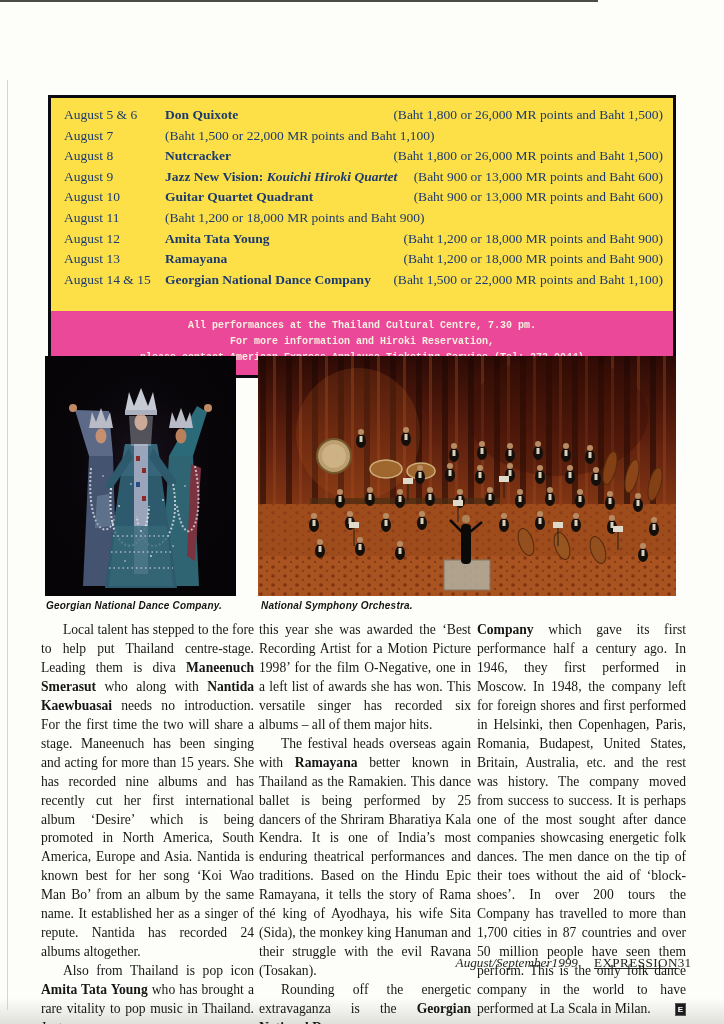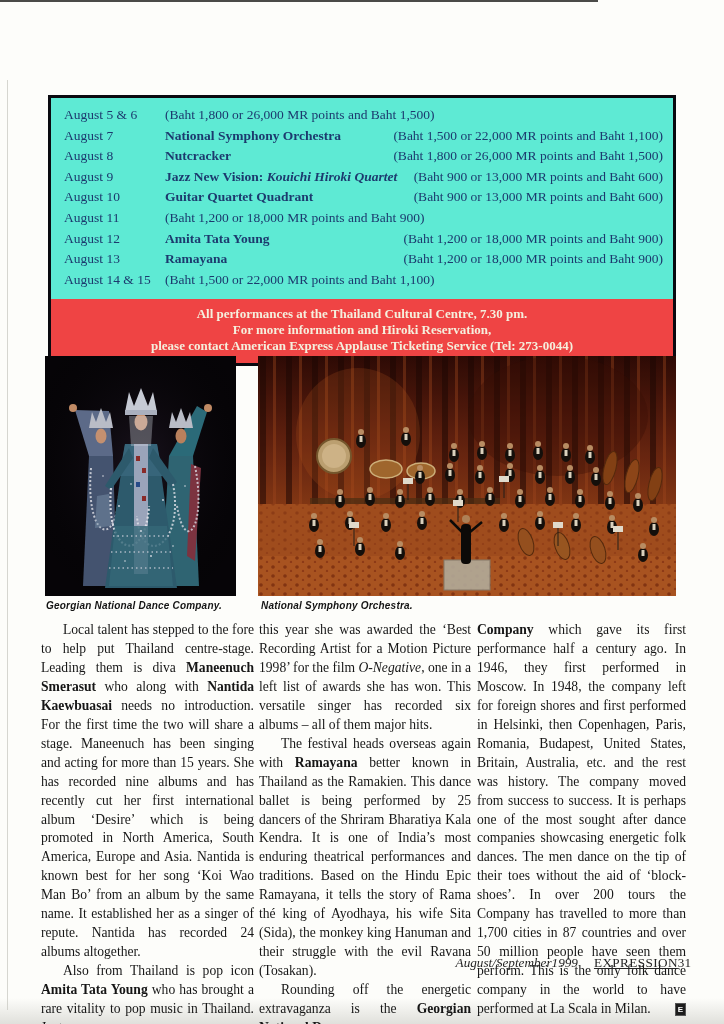--- a/index.html
+++ b/index.html
@@ -9,28 +9,28 @@
     font-family:"Liberation Serif", serif;
   }
   
   .scan-top{position:absolute;left:0;top:0;width:598px;height:2px;background:#4b4b48;}
   .scan-left{position:absolute;left:7px;top:80px;width:1px;height:930px;background:#d6d6d0;}
   .scan-bottom{position:absolute;left:0;bottom:0;width:724px;height:26px;
     background:linear-gradient(to bottom, rgba(216,216,210,0), rgba(200,200,194,.55));}
 
   
   .event-box{position:absolute;left:48px;top:95px;width:628px;border:3px solid #0a0a10;box-sizing:border-box;}
-  .sched{background:#5eead4;padding:7px 10px 9px 13px;}
+  .sched{background:#fde047;padding:7px 10px 21px 13px;}
   .sched-row{display:flex;align-items:baseline;line-height:20.6px;color:#1c3a6e;font-size:13.5px;}
   .sched-date{width:101px;flex:none;}
   .sched-event{flex:1;font-weight:bold;padding-right:6px;}
   .sched-event .it{font-style:italic;}
   .sched-price{white-space:nowrap;text-align:center;}
-  .notice{background:#ef4444;color:#f5efdd;text-align:center;font-weight:bold;
-    font-size:13px;line-height:15.6px;padding:7px 8px 10px;}
+  .notice{background:#ec4899;color:#f5efdd;text-align:center;font-weight:bold;
+    font-size:10px;line-height:15.6px;padding:7px 8px 10px;font-family:Liberation Mono, monospace;}
 
   
   .photo{position:absolute;top:356px;}
   .photo svg{display:block;}
   .photo-left{left:45px;}
   .photo-right{left:258px;}
   .caption{position:absolute;top:600px;font-family:"Liberation Sans",sans-serif;
     font-weight:bold;font-style:italic;font-size:10px;color:#141414;letter-spacing:.2px;}
   .caption-left{left:46px;}
   .caption-right{left:261px;}
@@ -56,25 +56,25 @@
 <body>
 
 <div class="scan-top"></div>
 <div class="scan-left"></div>
 <div class="scan-bottom"></div>
 
 <div class="event-box">
   <div class="sched">
       <div class="sched-row">
         <span class="sched-date">August 5 &amp; 6</span>
+        <span class="sched-event"><span>Don Quixote</span></span>
         <span class="sched-price">(Baht 1,800 or 26,000 MR points and Baht 1,500)</span>
       </div>
       <div class="sched-row">
         <span class="sched-date">August 7</span>
-        <span class="sched-event"><span>National Symphony Orchestra</span></span>
         <span class="sched-price">(Baht 1,500 or 22,000 MR points and Baht 1,100)</span>
       </div>
       <div class="sched-row">
         <span class="sched-date">August 8</span>
         <span class="sched-event"><span>Nutcracker</span></span>
         <span class="sched-price">(Baht 1,800 or 26,000 MR points and Baht 1,500)</span>
       </div>
       <div class="sched-row">
         <span class="sched-date">August 9</span>
         <span class="sched-event"><span>Jazz New Vision: </span><span class="it" style="font-style: italic;">Kouichi Hiroki Quartet</span></span>
@@ -94,20 +94,21 @@
         <span class="sched-event"><span>Amita Tata Young</span></span>
         <span class="sched-price">(Baht 1,200 or 18,000 MR points and Baht 900)</span>
       </div>
       <div class="sched-row">
         <span class="sched-date">August 13</span>
         <span class="sched-event"><span>Ramayana</span></span>
         <span class="sched-price">(Baht 1,200 or 18,000 MR points and Baht 900)</span>
       </div>
       <div class="sched-row">
         <span class="sched-date">August 14 &amp; 15</span>
+        <span class="sched-event"><span>Georgian National Dance Company</span></span>
         <span class="sched-price">(Baht 1,500 or 22,000 MR points and Baht 1,100)</span>
       </div>
     </div>
   <div class="notice">
       <div>All performances at the Thailand Cultural Centre, 7.30 pm.</div>
       <div>For more information and Hiroki Reservation,</div>
       <div>please contact American Express Applause Ticketing Service (Tel: 273-0044)</div>
     </div>
 </div>
 
@@ -292,21 +293,21 @@
 </div>
 
 <div class="caption caption-left">Georgian National Dance Company.</div>
 <div class="caption caption-right">National Symphony Orchestra.</div>
 
 <div class="article-col" id="col1">
     <p class="indent"><span>Local talent has stepped to the fore to help put Thailand centre-stage. Leading them is diva </span><span style="font-weight: bold;">Maneenuch Smerasut</span><span> who along with </span><span style="font-weight: bold;">Nantida Kaewbuasai</span><span> needs no introduction. For the first time the two will share a stage. Maneenuch has been singing and acting for more than 15 years. She has recorded nine albums and has recently cut her first international album ‘Desire’ which is being promoted in North America, South America, Europe and Asia. Nantida is known best for her song ‘Koi Wao Man Bo’ from an album by the same name. It established her as a singer of repute. Nantida has recorded 24 albums altogether.</span></p>
     <p class="indent"><span>Also from Thailand is pop icon </span><span style="font-weight: bold;">Amita Tata Young</span><span> who has brought a rare vitality to pop music in Thailand. Just</span></p>
   </div>
 <div class="article-col" id="col2">
-    <p><span>this year she was awarded the ‘Best Recording Artist for a Motion Picture 1998’ for the film </span><span class="it" style="font-style: italic;">O-Negative</span><span>, one in a left list of awards she has won. This versatile singer has recorded six albums – all of them major hits.</span></p>
+    <p><span>this year she was awarded the ‘Best Recording Artist for a Motion Picture 1998’ for the film </span><span class="it" style="">O-Negative</span><span>, one in a left list of awards she has won. This versatile singer has recorded six albums – all of them major hits.</span></p>
     <p class="indent"><span>The festival heads overseas again with </span><span style="font-weight: bold;">Ramayana</span><span> better known in Thailand as the Ramakien. This dance ballet is being performed by 25 dancers of the Shriram Bharatiya Kala Kendra. It is one of India’s most enduring theatrical performances and traditions. Based on the Hindu Epic Ramayana, it tells the story of Rama thé king of Ayodhaya, his wife Sita (Sida), the monkey king Hanuman and their struggle with the evil Ravana (Tosakan).</span></p>
     <p class="indent"><span>Rounding off the energetic extravaganza is the </span><span style="font-weight: bold;">Georgian National Dance</span></p>
   </div>
 <div class="article-col" id="col3">
     <p><span style="font-weight: bold;">Company</span><span> which gave its first performance half a century ago. In 1946, they first performed in Moscow. In 1948, the company left for foreign shores and first performed in Helsinki, then Copenhagen, Paris, Romania, Budapest, United States, Britain, Australia, etc. and the rest was history. The company moved from success to success. It is perhaps one of the most sought after dance companies showcasing energetic folk dances. The men dance on the tip of their toes without the aid of ‘block-shoes’. In over 200 tours the Company has travelled to more than 1,700 cities in 87 countries and over 50 million people have seen them perform. This is the only folk dance company in the world to have performed at La Scala in Milan.</span><span class="end-mark">E</span></p>
   </div>
 
 <div class="footer">
   <span class="f-date">August/September1999</span><span class="f-mag">EXPRESSION</span><span class="f-page">31</span>
 </div>

